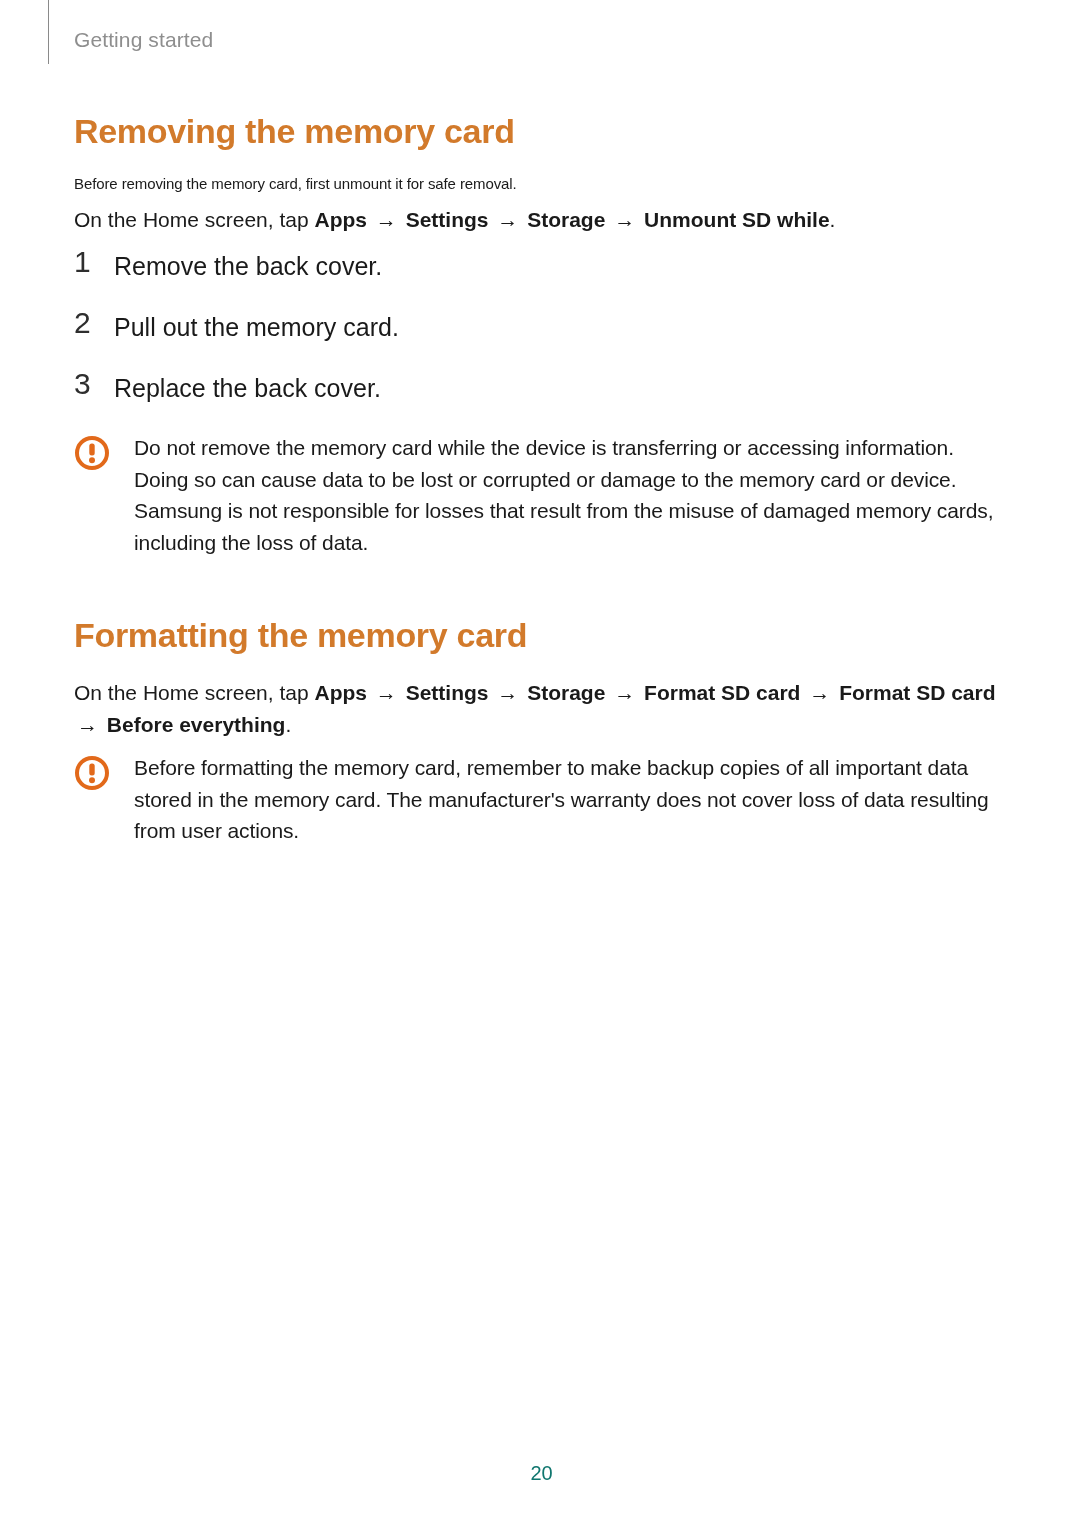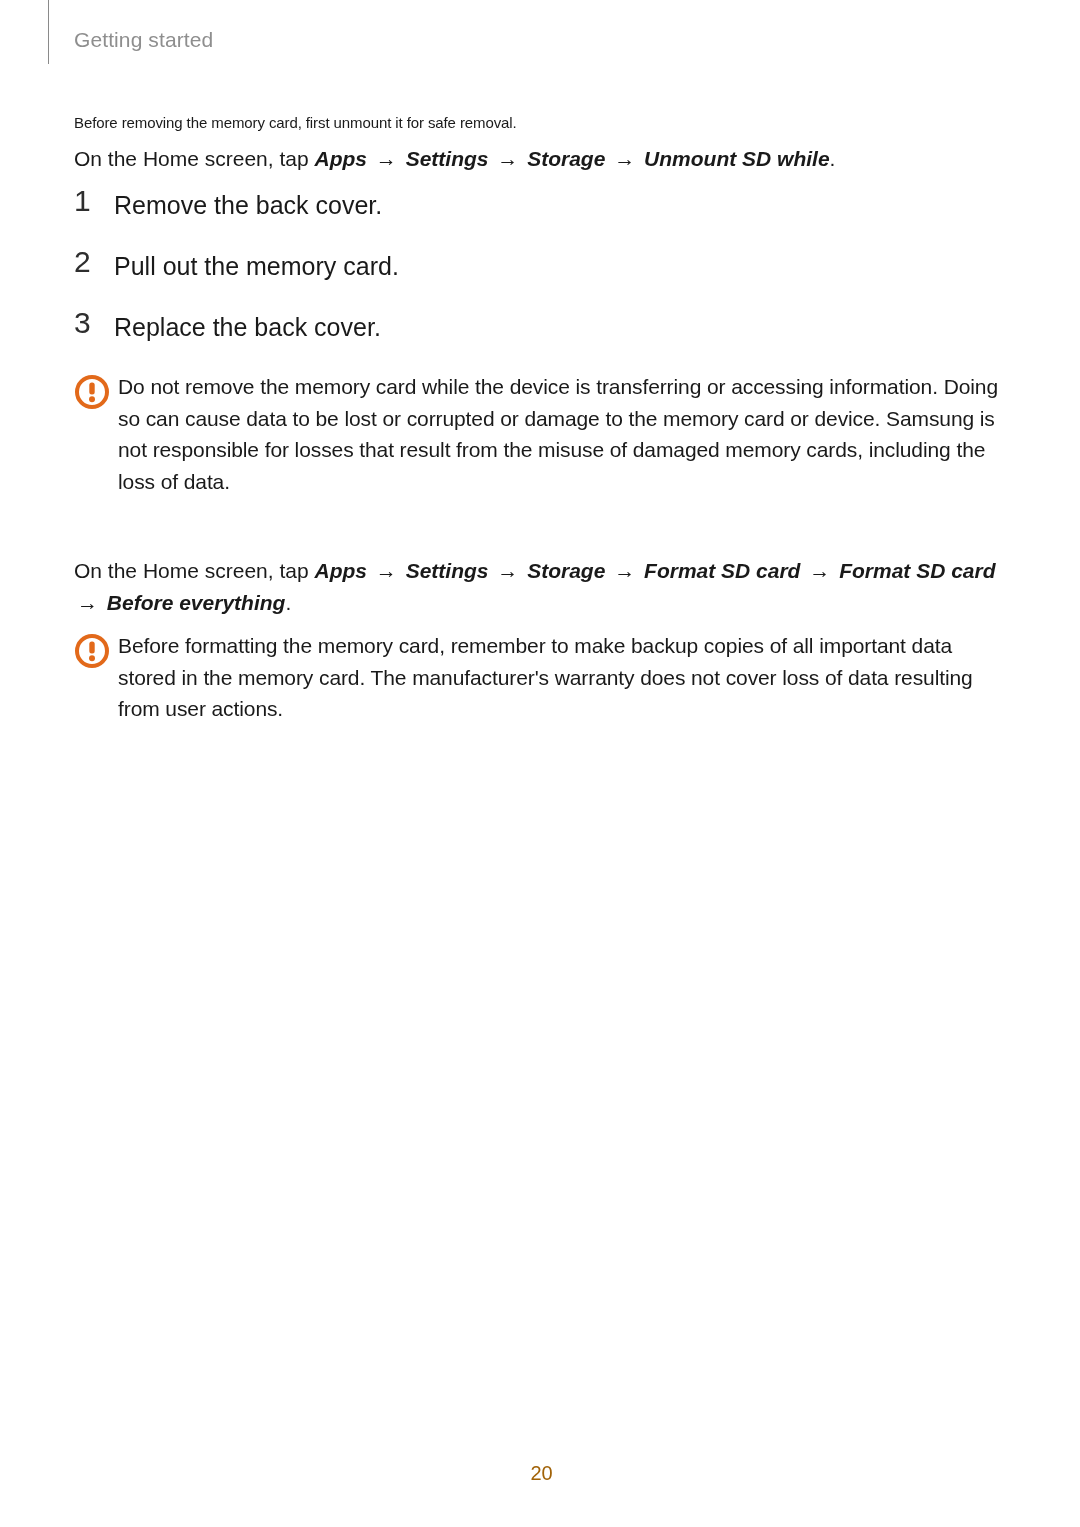--- a/index.html
+++ b/index.html
@@ -48,21 +48,21 @@
     color: #1a1a1a;
     margin-bottom: 8px;
     letter-spacing: -0.1px;
   }
   .nav-path {
     font-size: 21px;
     line-height: 1.5;
     color: #1a1a1a;
     margin-bottom: 8px;
   }
-  .b { font-weight: 700; font-style: italic; }
+  .b { font-weight: 700; }
   .arrow {
     display: inline-block;
     padding: 0 3px;
   }
   ol.steps {
     list-style: none;
     counter-reset: step;
     margin-top: 14px;
   }
   ol.steps > li {
@@ -82,54 +82,55 @@
     font-size: 30px;
     font-weight: 400;
     color: #2e2e2e;
     width: 32px;
     text-align: left;
     font-family: "Myriad Pro", "Segoe UI", Arial, sans-serif;
   }
   .caution {
     display: flex;
     align-items: flex-start;
-    gap: 8px;
+    gap: 24px;
     margin-top: 12px;
   }
   .caution .icon {
     flex: 0 0 36px;
     width: 36px;
     height: 36px;
     margin-top: 3px;
   }
   .caution .text {
     font-size: 21px;
     line-height: 1.5;
     color: #1a1a1a;
     letter-spacing: -0.1px;
   }
   .page-number {
     position: absolute;
     bottom: 42px;
     left: 3px;
     right: 0;
     text-align: center;
-    color: #a16207;
+    color: #0f766e;
     font-size: 20px;
   }
 </style>
 </head>
 <body>
 
 <div class="page">
   <div class="header-rule-v"></div>
 
   <div class="running-head">Getting started</div>
 
   <div class="section">
+    <h2 class="section-title">Removing the memory card</h2>
     <p class="body">Before removing the memory card, first unmount it for safe removal.</p>
     <p class="nav-path">
       <span>On the Home screen, tap </span><span class="b">Apps</span>
       <span class="arrow">→</span>
       <span class="b">Settings</span>
       <span class="arrow">→</span>
       <span class="b">Storage</span>
       <span class="arrow">→</span>
       <span class="b">Unmount SD while</span><span>.</span>
     </p>
@@ -146,20 +147,21 @@
           <circle cx="18" cy="18" r="15" fill="none" stroke="#e2691a" stroke-width="4"></circle>
           <rect x="15.3" y="8.5" width="5.4" height="12" rx="2.5" fill="#e2691a"></rect>
           <circle cx="18" cy="25.3" r="3" fill="#e2691a"></circle>
         </svg>
       </div>
       <div class="text">Do not remove the memory card while the device is transferring or accessing information. Doing so can cause data to be lost or corrupted or damage to the memory card or device. Samsung is not responsible for losses that result from the misuse of damaged memory cards, including the loss of data.</div>
     </div>
   </div>
 
   <div class="section">
+    <h2 class="section-title">Formatting the memory card</h2>
     <p class="nav-path">
       <span>On the Home screen, tap </span><span class="b">Apps</span>
       <span class="arrow">→</span>
       <span class="b">Settings</span>
       <span class="arrow">→</span>
       <span class="b">Storage</span>
       <span class="arrow">→</span>
       <span class="b">Format SD card</span>
       <span class="arrow">→</span>
       <span class="b">Format SD card</span>

